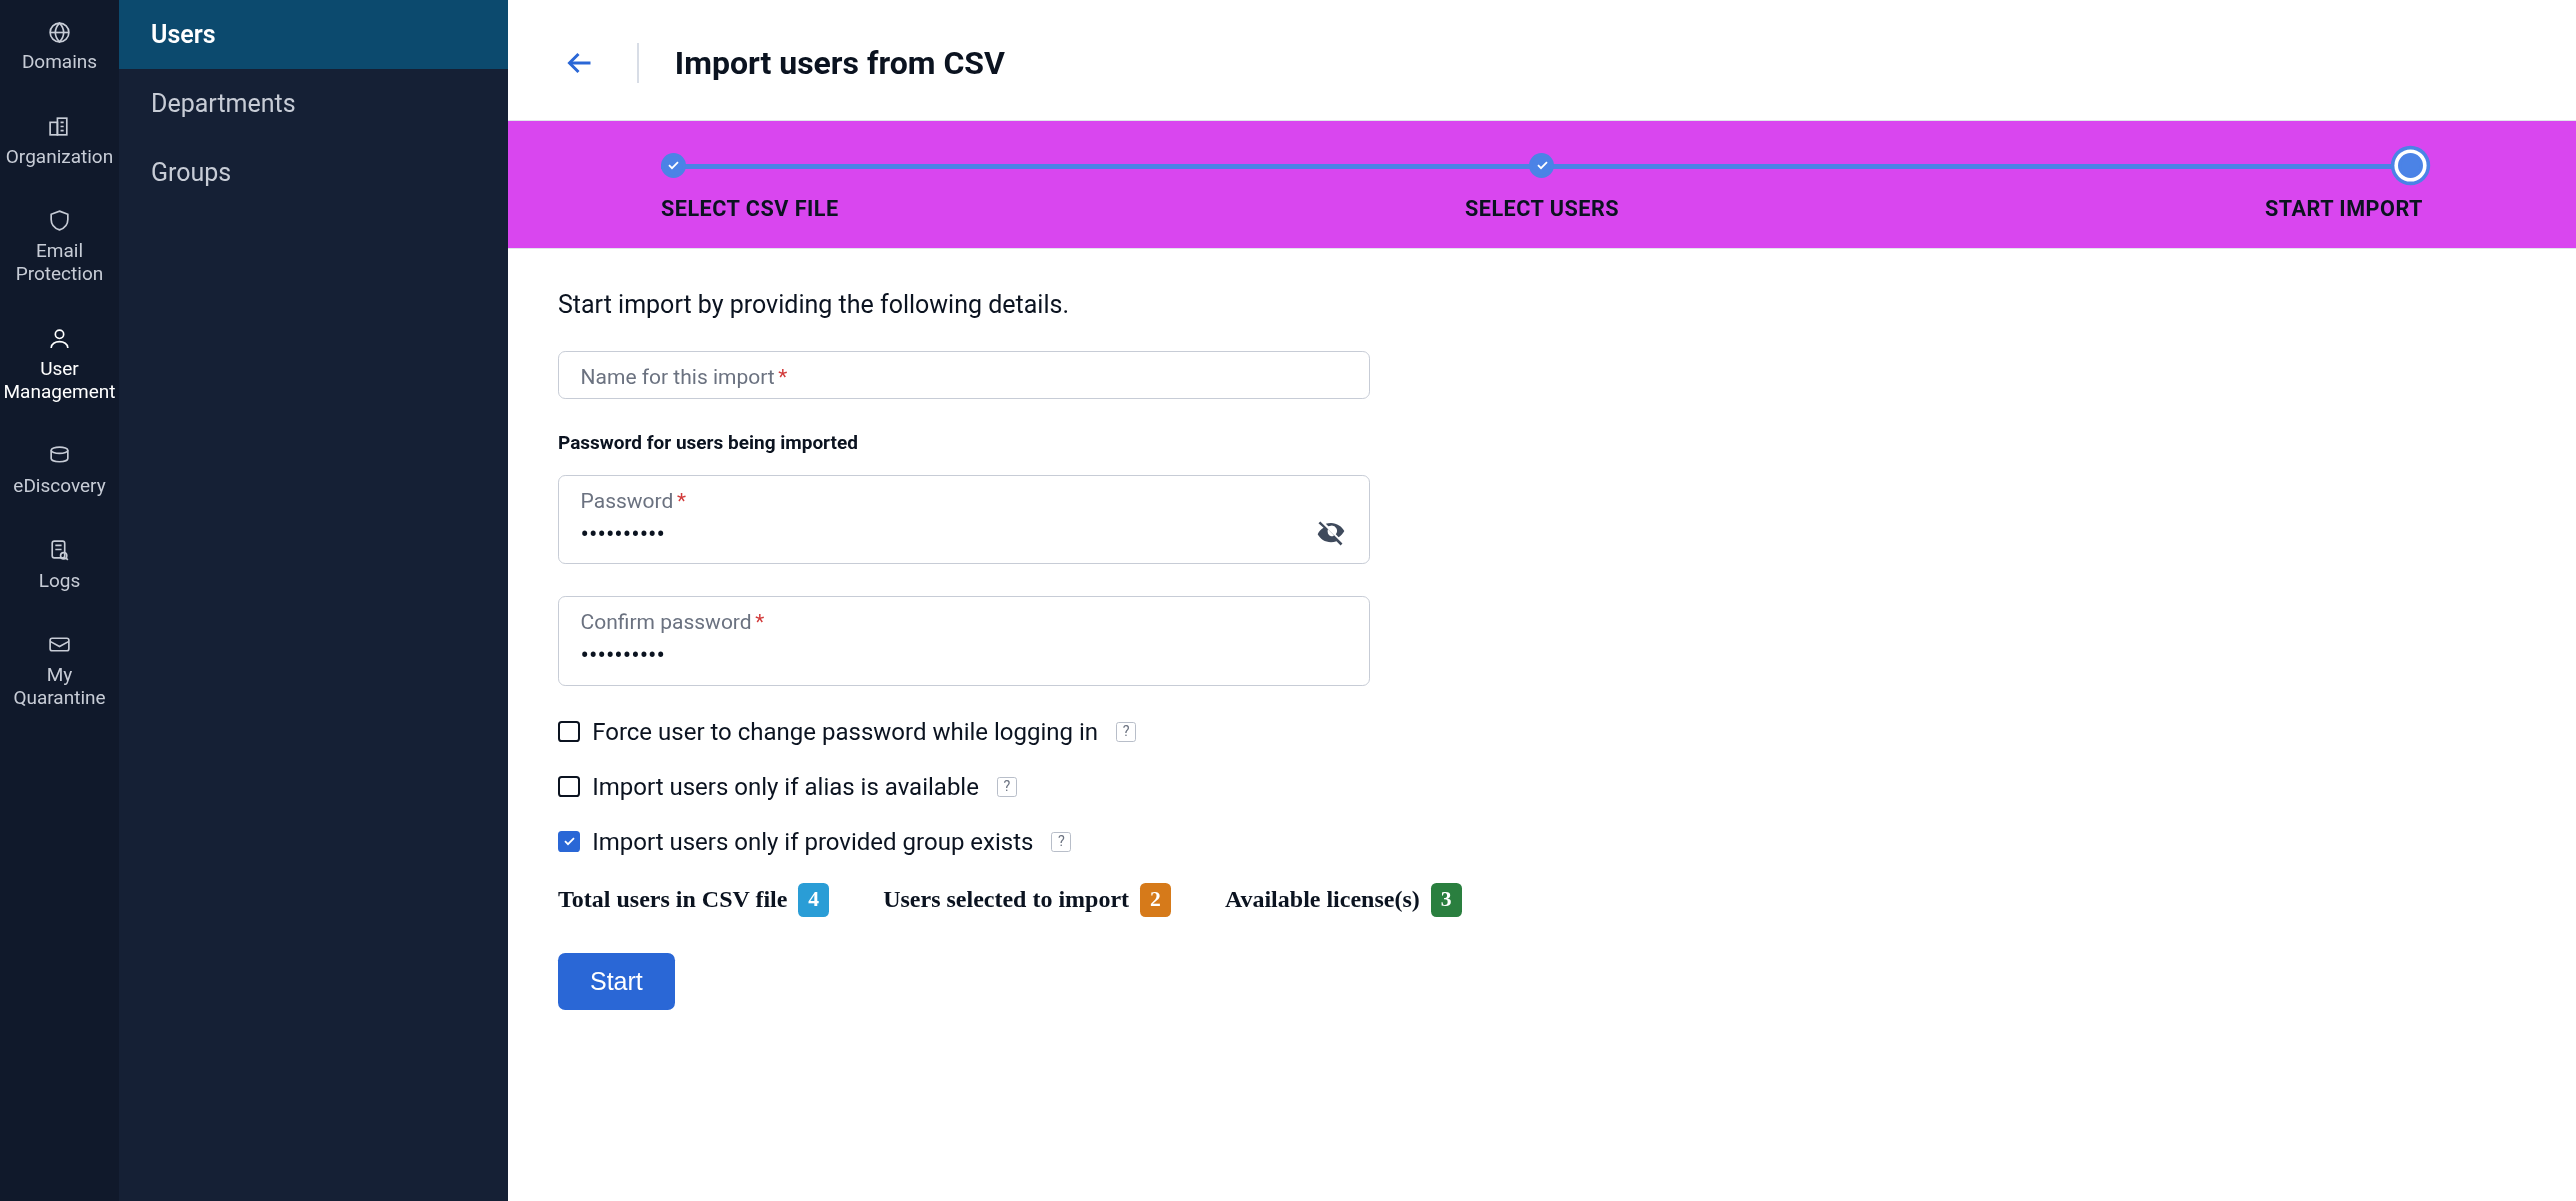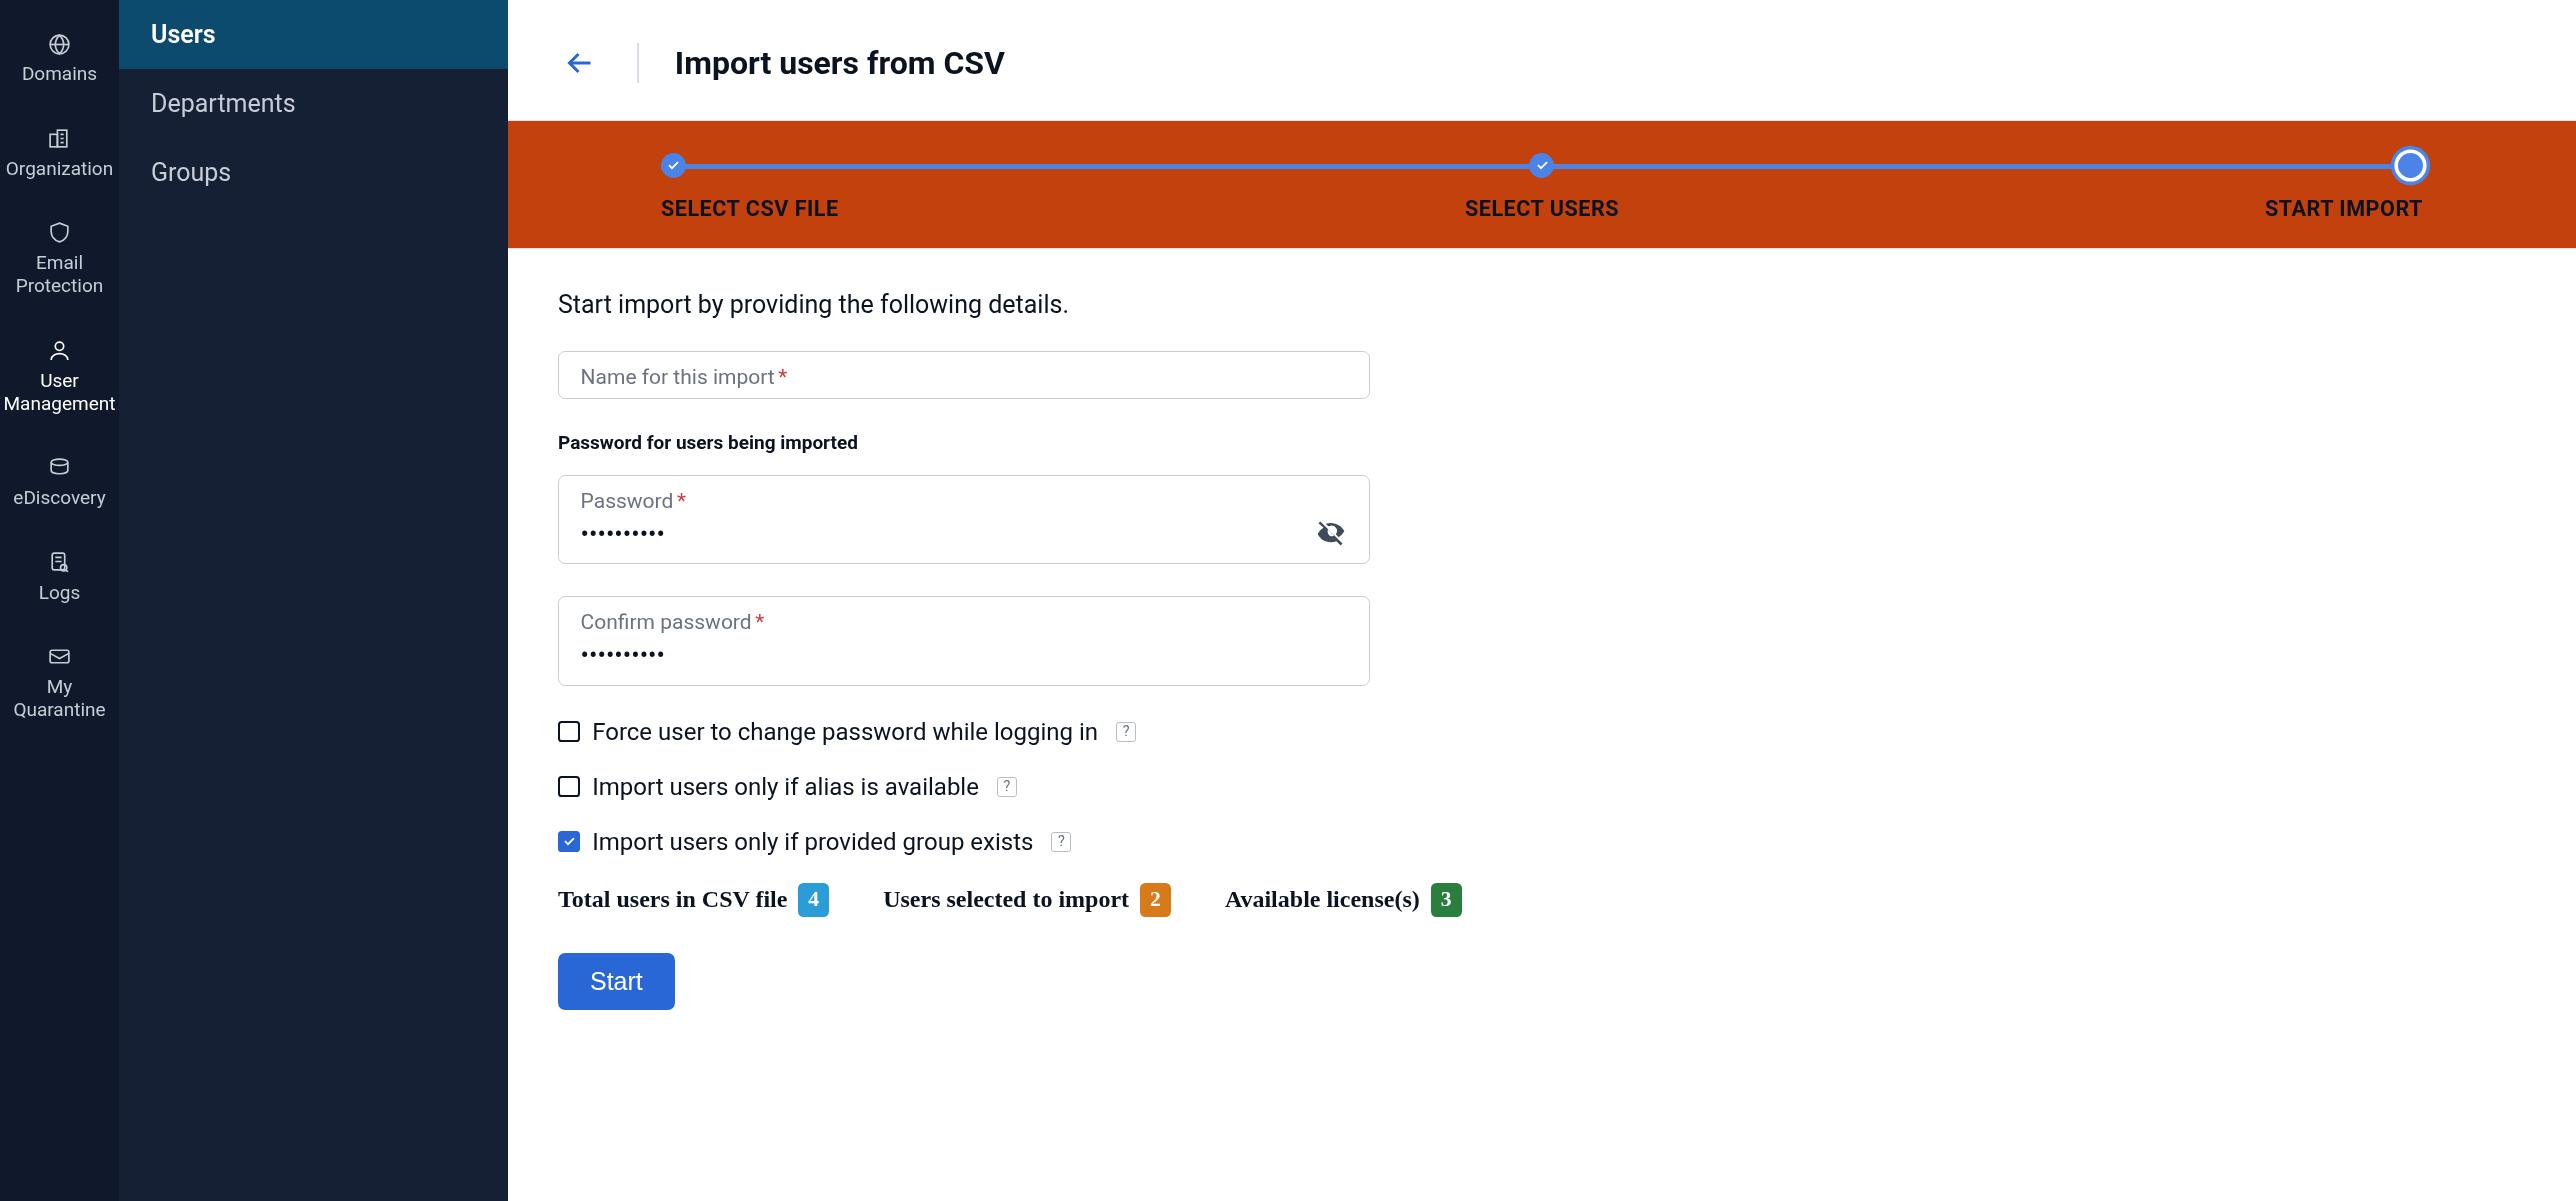--- a/index.html
+++ b/index.html
@@ -16,21 +16,21 @@
       color: #0b1320;
     }
     
     .icon-rail {
       width: 119px;
       background: #10192b;
       color: #c7ccd6;
       display: flex;
       flex-direction: column;
       align-items: center;
-      padding-top: 12px;
+      padding-top: 0;
     }
     .rail-item {
       width: 100%;
       display: flex;
       flex-direction: column;
       align-items: center;
       justify-content: center;
       padding: 20px 3.6px;
       cursor: pointer;
       font-size: 19px;
@@ -98,21 +98,21 @@
       background: #d8dde6;
     }
     .page-title {
       font-size: 32px;
       font-weight: 700;
       color: #0b1320;
     }
 
     
     .stepper-wrap {
-      background: #c2410c;
+      background: #d946ef;
       border-bottom: 1.8px solid #e1e5eb;
       padding: 32px 153px 27px 153px;
     }
     .stepper {
       position: relative;
       display: flex;
       justify-content: space-between;
       align-items: flex-start;
     }
     .stepper::before {

